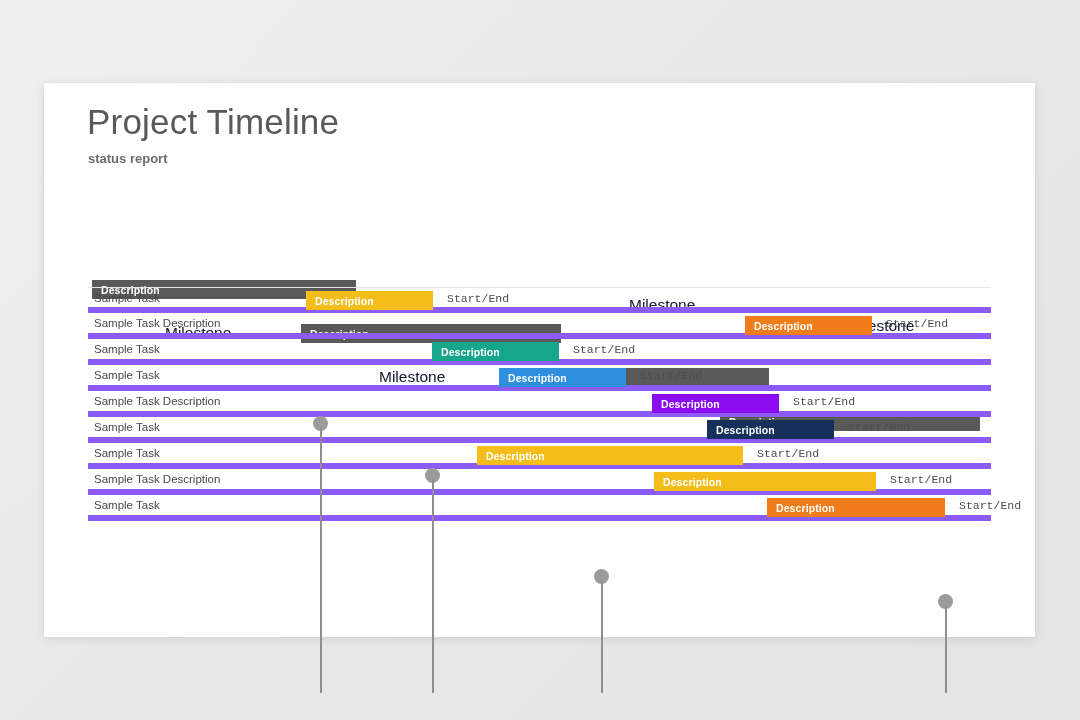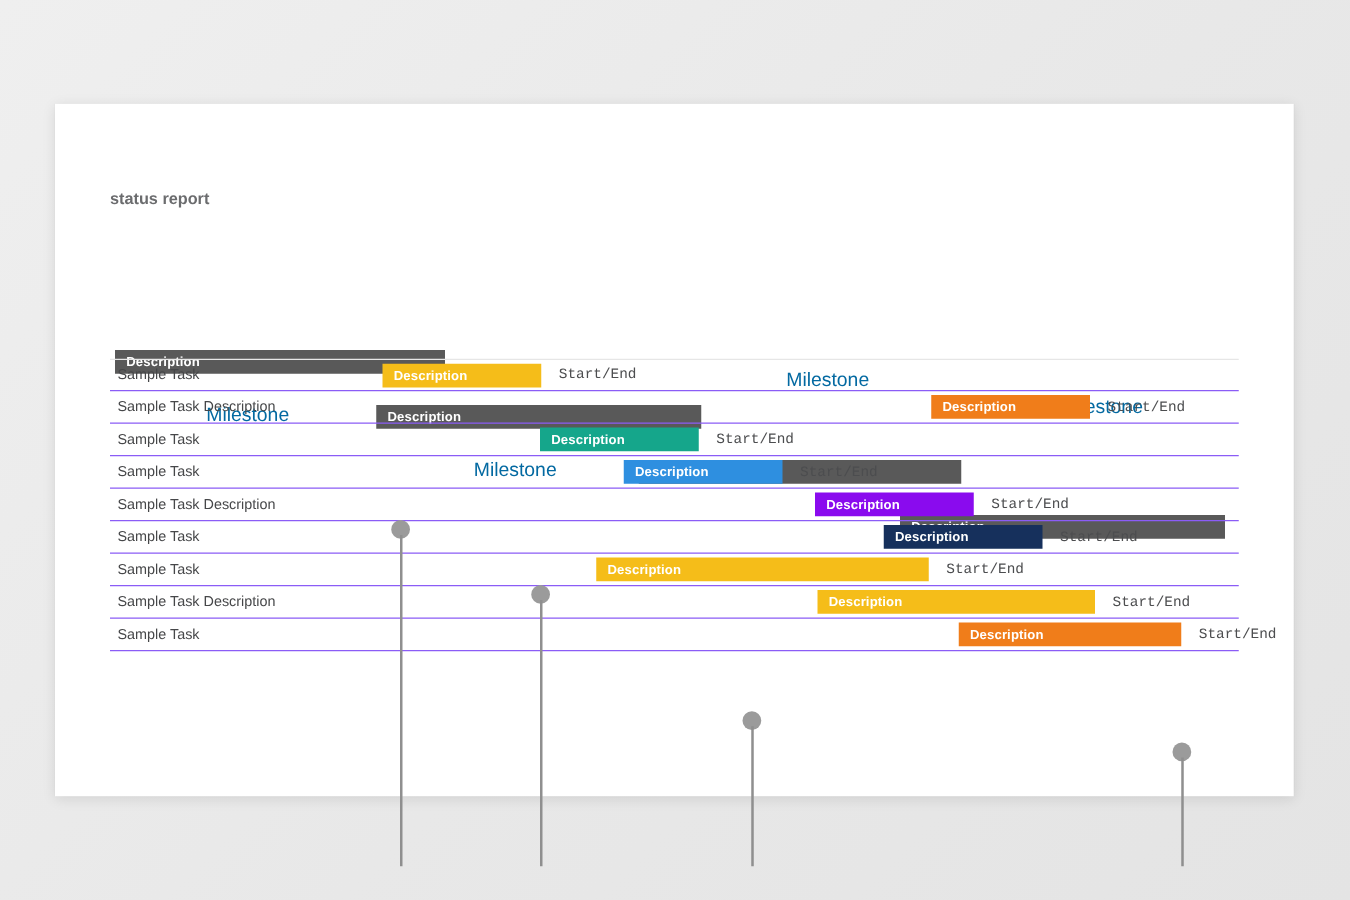--- a/index.html
+++ b/index.html
@@ -72,36 +72,36 @@
     transform: translateY(-50%);
     font-size: 10.5px;
     font-weight: bold;
     color: #ffffff;
     white-space: nowrap;
     letter-spacing: 0.1px;
   }
   .ms-title {
     position: absolute;
     font-size: 15.5px;
-    color: #0369a1;
+    color: #0f172a;
     font-weight: 400;
     white-space: nowrap;
   }
 
   
   #rows {
     position: absolute;
     left: 44px;
     top: 204px;
     width: 903px;
   }
   .row {
     position: relative;
     height: 26px;
-    border-bottom: 1px solid #8b5cf6;
+    border-bottom: 6px solid #8b5cf6;
     box-sizing: border-box;
   }
   .row:first-child { border-top: 1px solid #e6e6e6; }
   .row-label {
     position: absolute;
     left: 6px;
     top: 50%;
     transform: translateY(-50%);
     font-size: 11.5px;
     color: #464749;
@@ -156,20 +156,21 @@
     top: 12px;
   }
 </style>
 </head>
 <body>
 
 <div id="stage">
 
   <div id="slide">
 
+    <div class="title">Project Timeline</div>
     <div class="subtitle">status report</div>
 
     <div id="header-band">
         <div class="ms-bar" style="left: 48px; top: 87px; width: 264px; background: rgb(89, 89, 89);">
           <span class="ms-bar-label">Description</span>
         </div>
         <div class="ms-bar" style="left: 257px; top: 131px; width: 260px; background: rgb(89, 89, 89);">
           <span class="ms-bar-label">Description</span>
         </div>
         <div class="ms-bar" style="left: 467px; top: 175px; width: 258px; background: rgb(89, 89, 89);">

